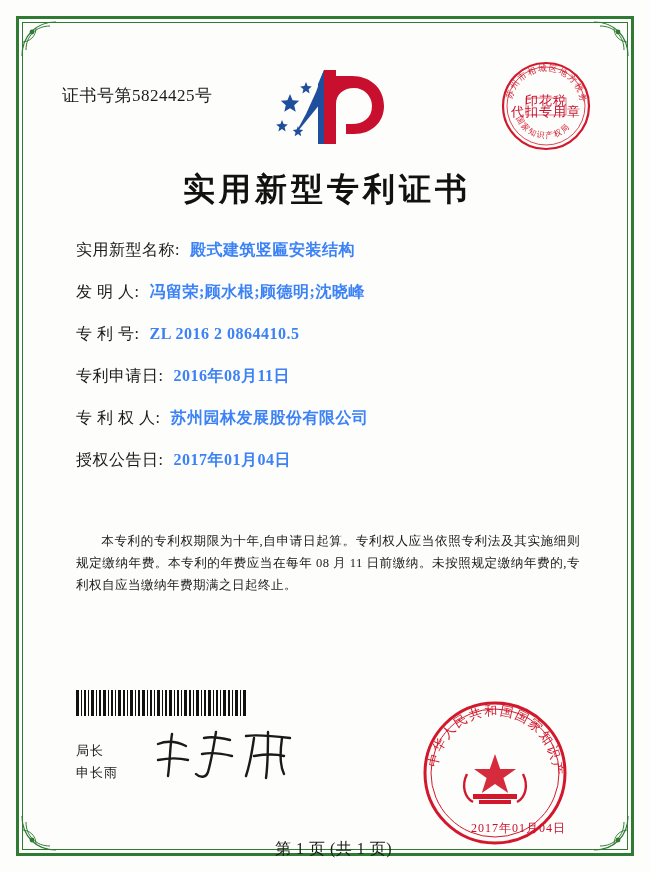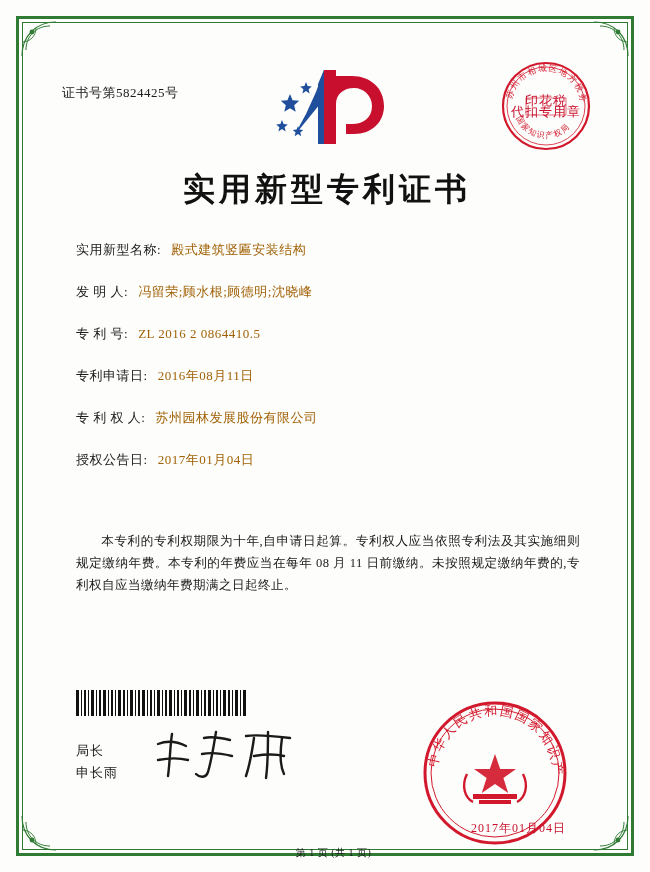--- a/index.html
+++ b/index.html
@@ -54,21 +54,21 @@
     top: 40px;
     right: 40px;
     bottom: 40px;
   }
 
   
   .cert-no {
     position: absolute;
     left: 22px;
     top: 44px;
-    font-size: 13px;
+    font-size: 17px;
     letter-spacing: 0.5px;
     color: #1a1a1a;
     white-space: nowrap;
   }
   .logo {
     position: absolute;
     left: 50%;
     top: 24px;
     transform: translateX(-50%);
     width: 130px;
@@ -114,32 +114,33 @@
   .fields {
     position: absolute;
     left: 36px;
     right: 26px;
     top: 200px;
   }
   .field {
     display: flex;
     align-items: center;
     margin-bottom: 22px;
-    font-size: 13px;
+    font-size: 16px;
     line-height: 20px;
   }
   .field .lbl {
     white-space: nowrap;
     color: #1a1a1a;
     letter-spacing: 0.5px;
   }
   .field .val {
     margin-left: 10px;
-    color: #a16207;
+    color: #3b82f6;
     letter-spacing: 0.5px;
+    font-weight: bold;
   }
 
   .paragraphs {
     position: absolute;
     left: 36px;
     right: 30px;
     top: 490px;
     font-size: 12.6px;
     line-height: 22px;
     text-align: justify;
@@ -189,21 +190,21 @@
     font-size: 12px;
     color: #c8102e;
     letter-spacing: 1px;
   }
 
   .footer {
     position: absolute;
     left: 17px; right: 0;
     bottom: 12px;
     text-align: center;
-    font-size: 10px;
+    font-size: 16px;
     color: #1a1a1a;
     letter-spacing: 0.5px;
   }
 </style>
 </head>
 <body>
 
 <div class="page">
 
   <div class="border-outer"></div>

